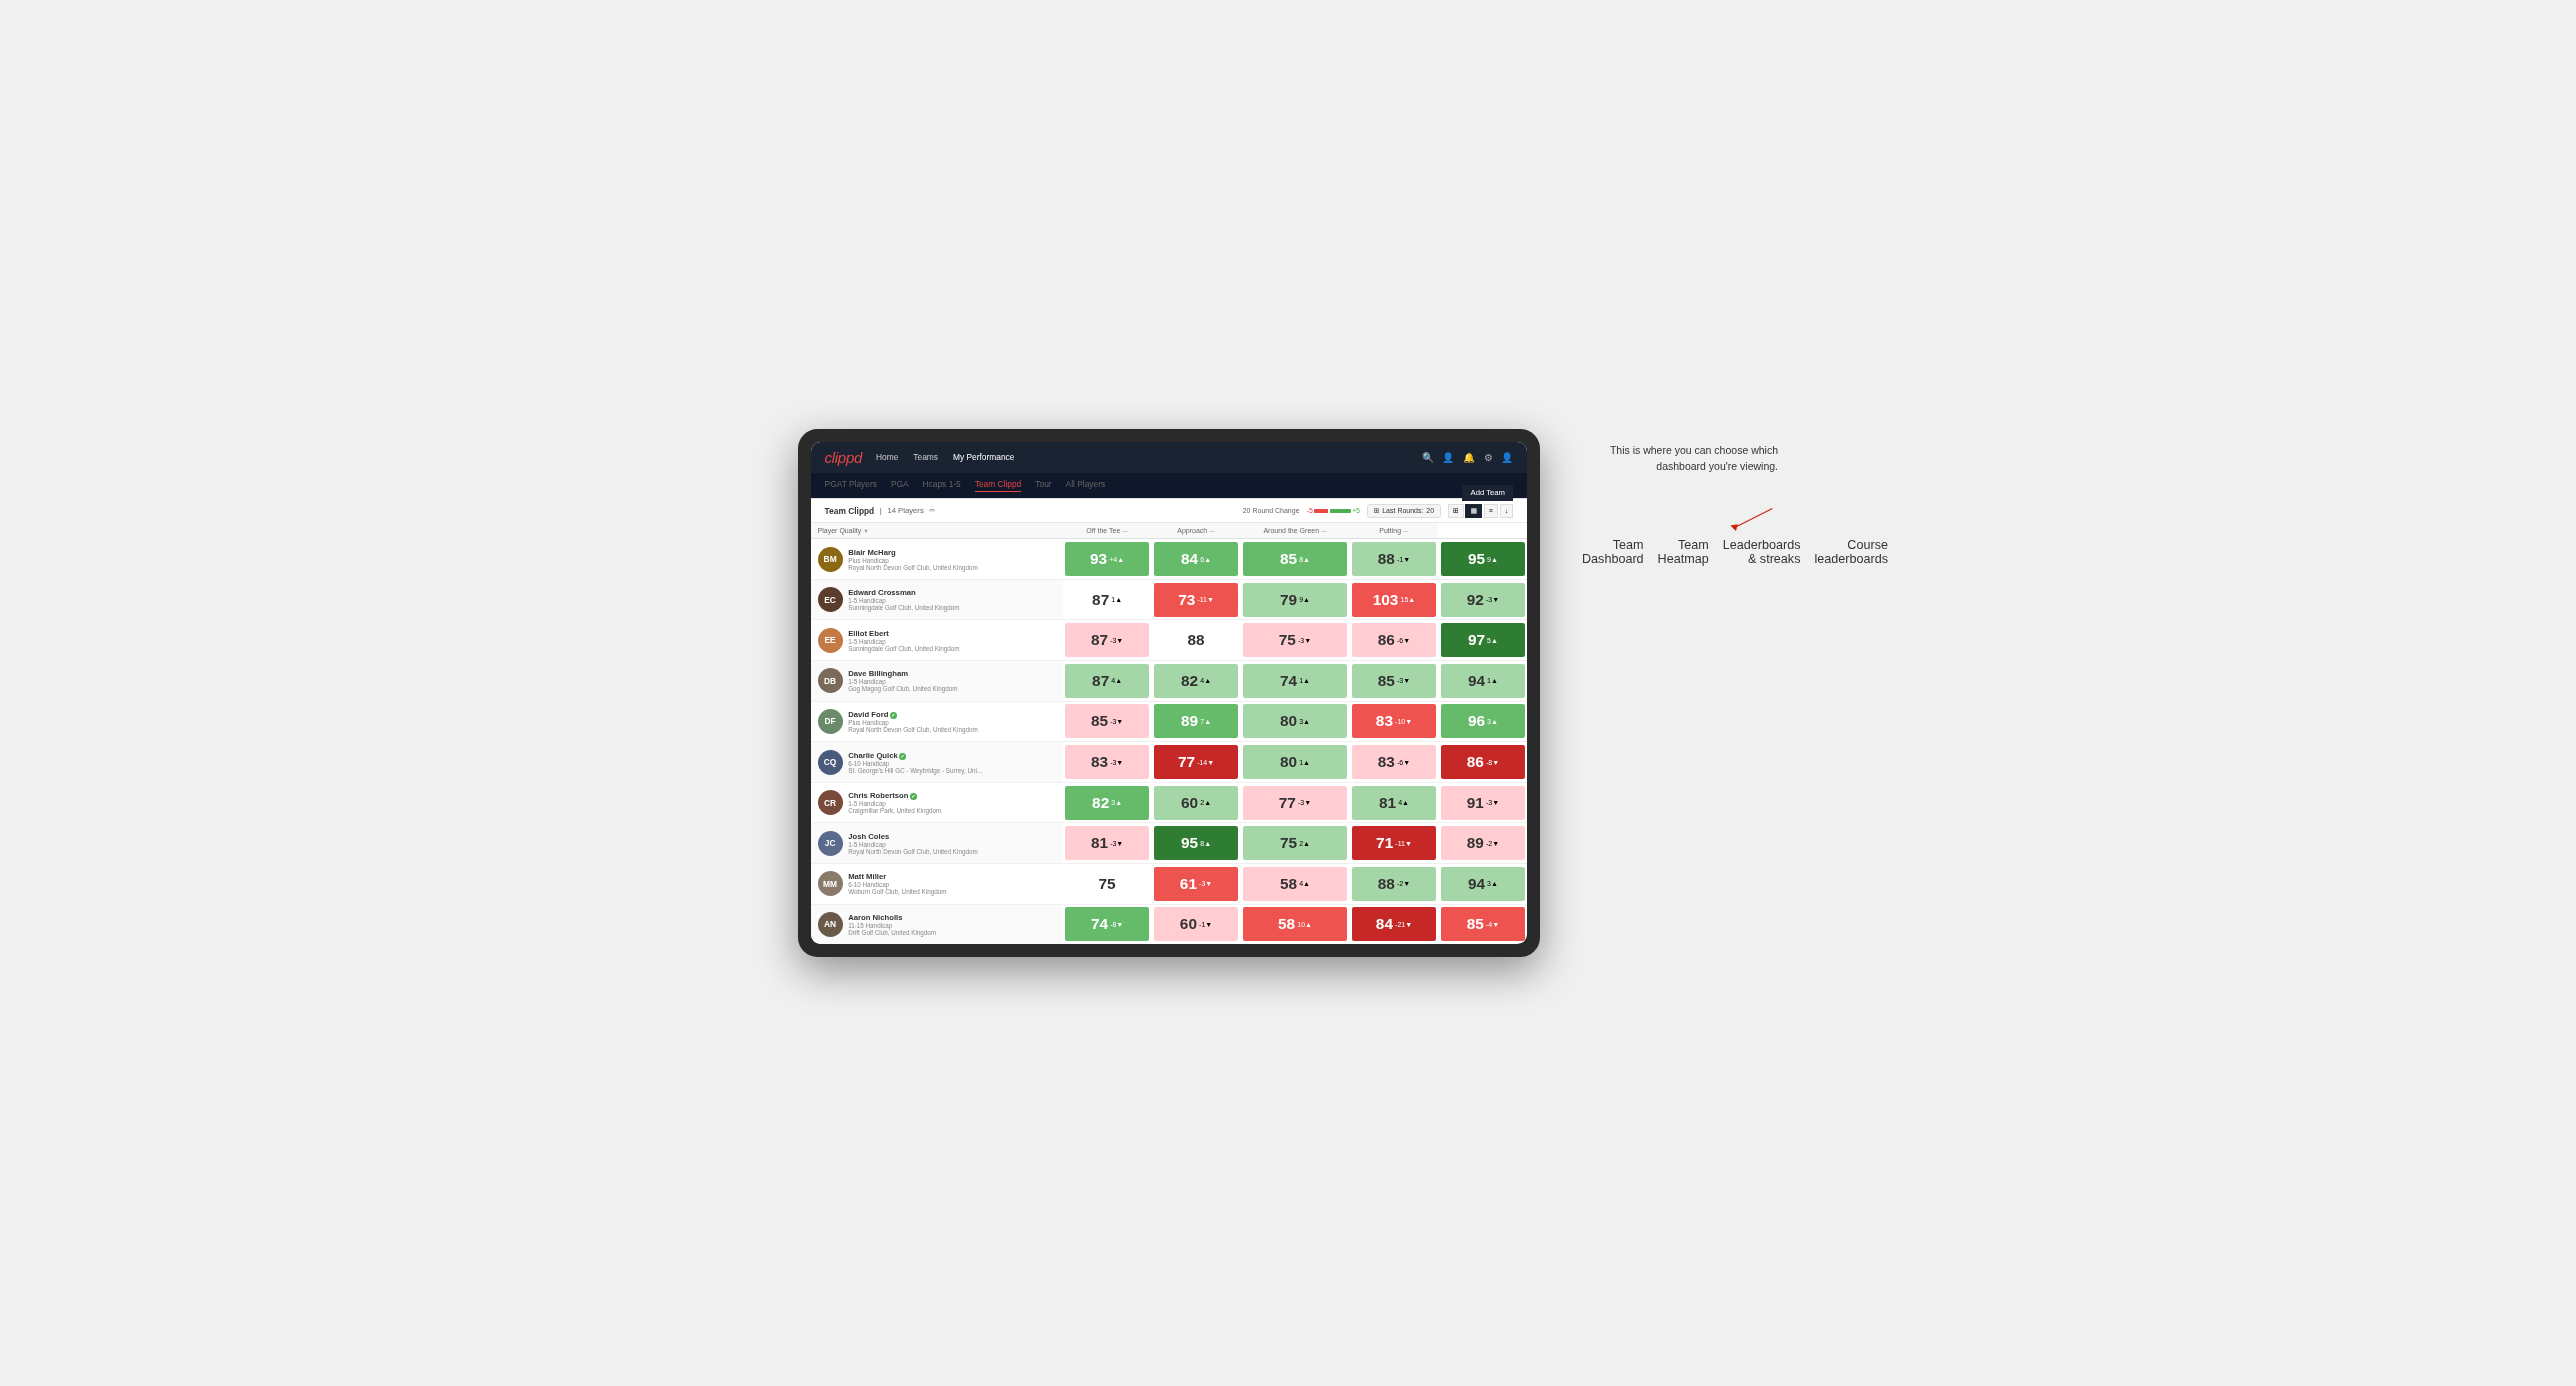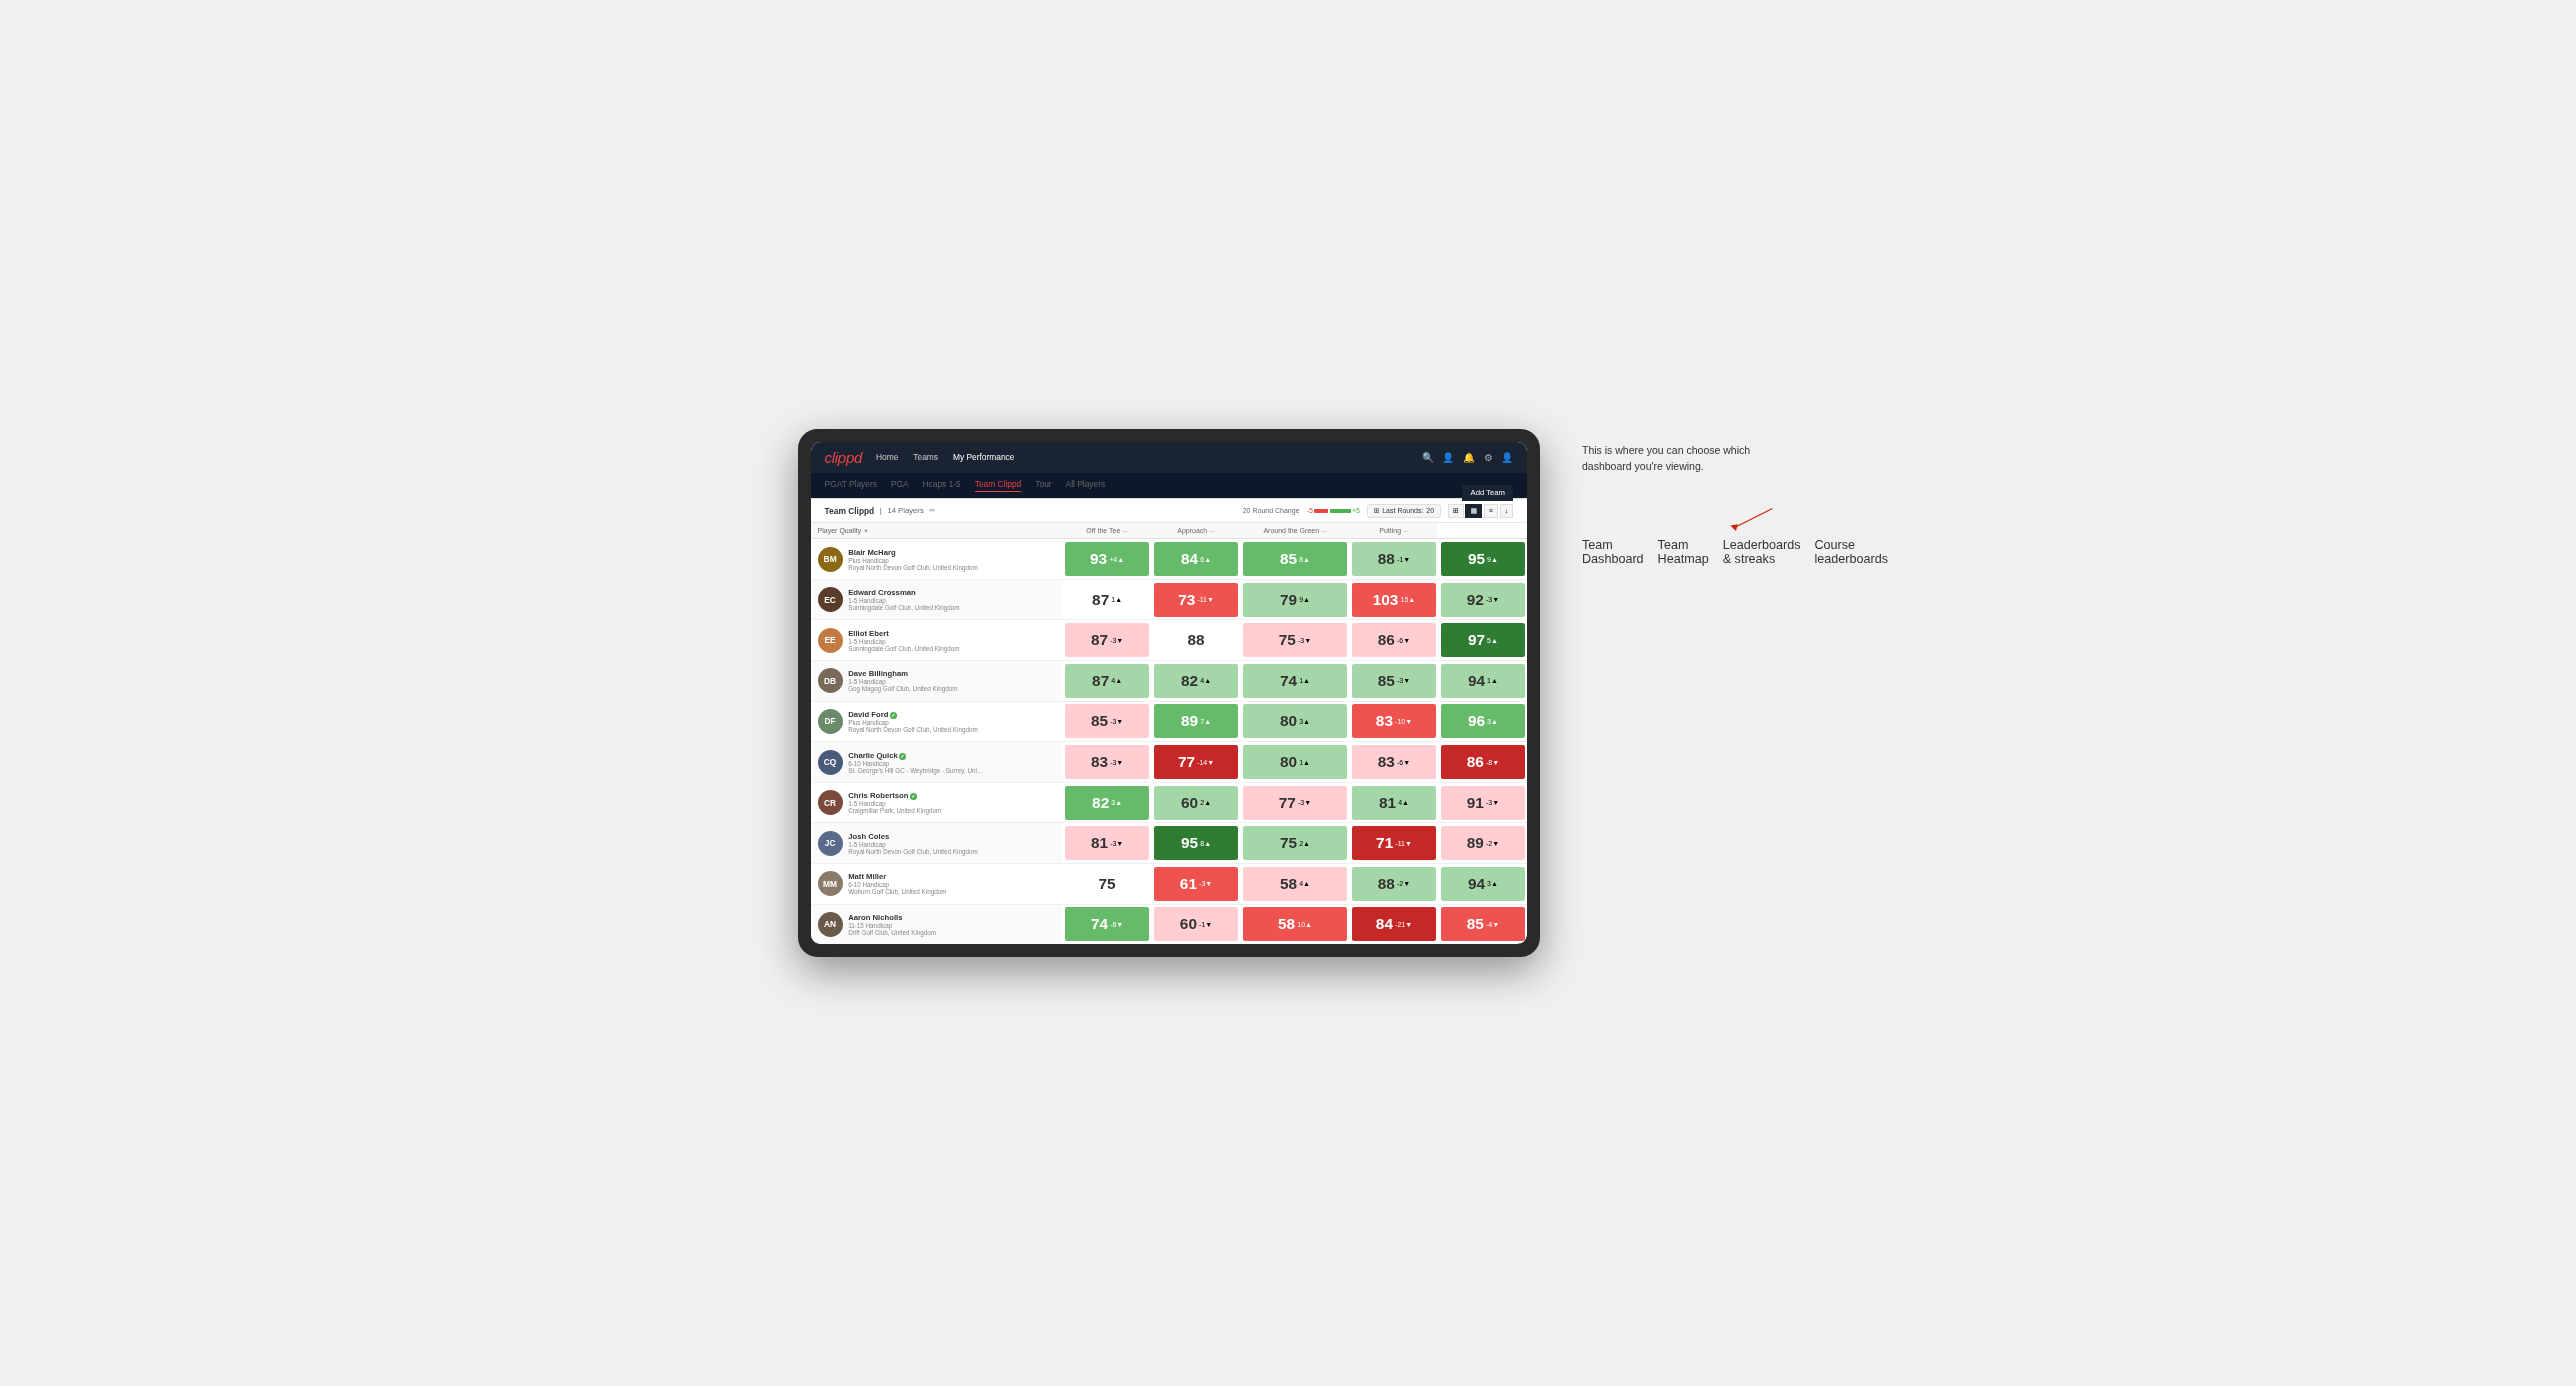--- a/index.html
+++ b/index.html
@@ -338,20 +338,21 @@
 
     .data-row:last-child td {
       border-bottom: none;
     }
 
     
     .annotation-panel {
       width: 196px;
       flex-shrink: 0;
       padding-top: 14px;
+      text-align: right;
     }
 
     .annotation-text {
       font-size: 10.5px;
       color: #333;
       line-height: 1.5;
       margin-bottom: 28px;
     }
 
     .annotation-arrow {

